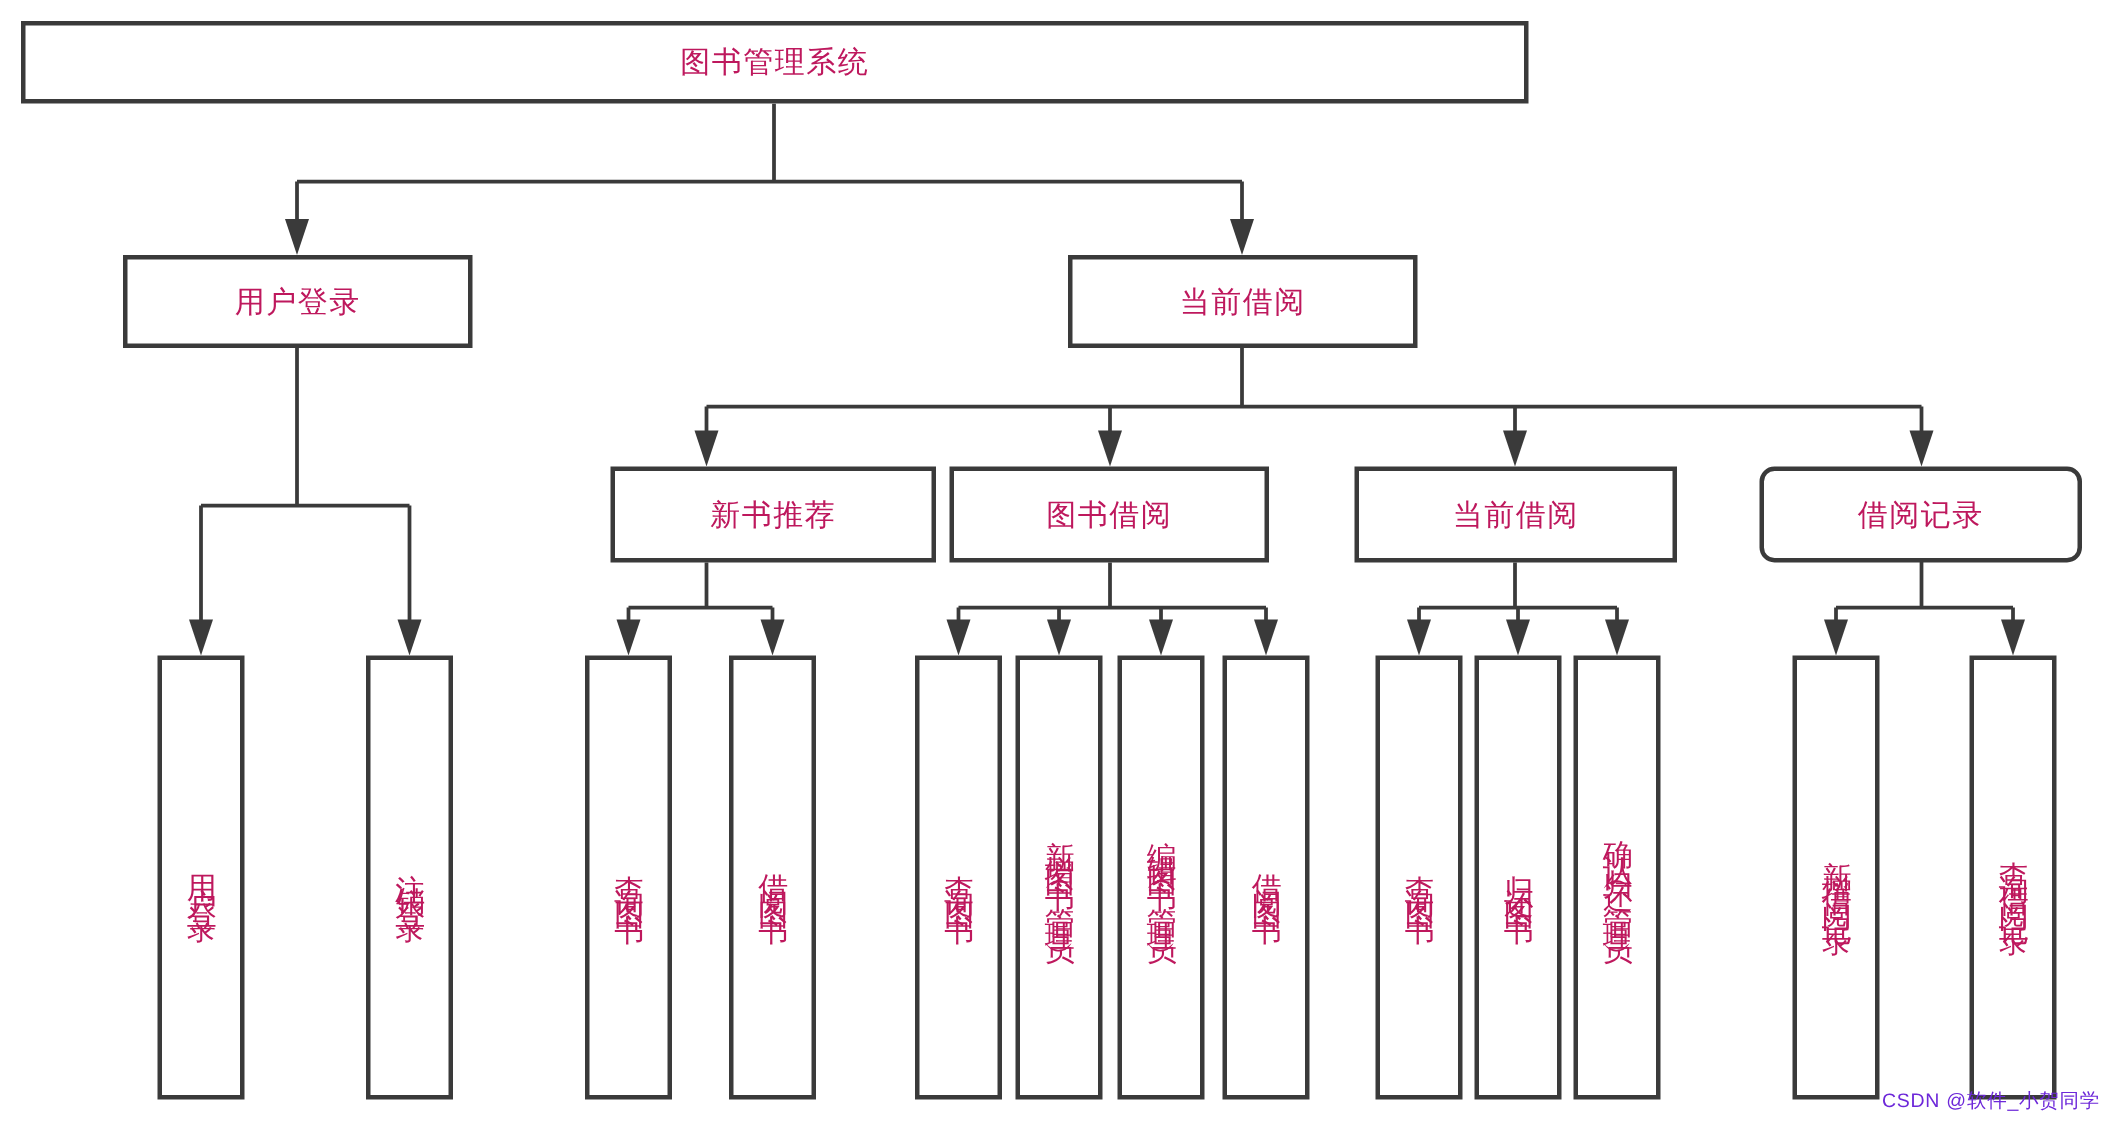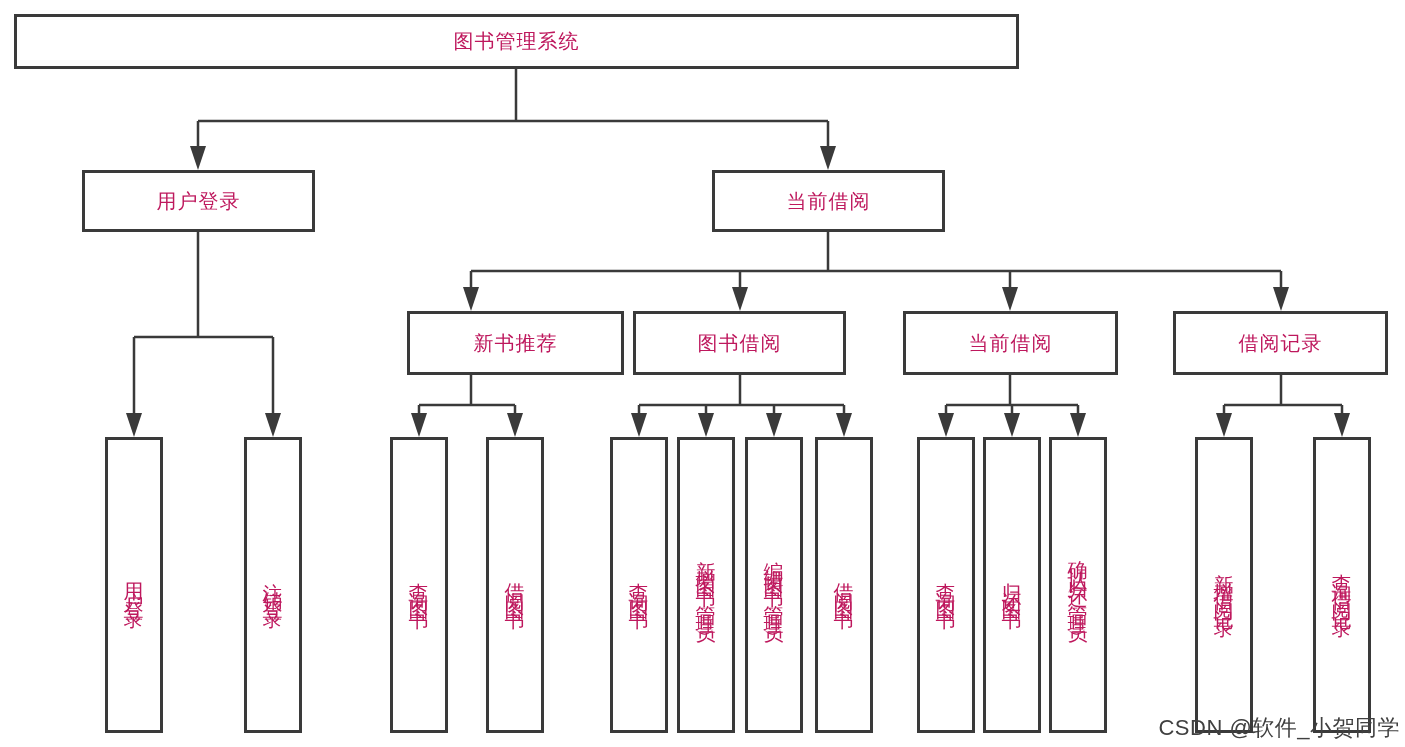--- a/index.html
+++ b/index.html
@@ -28,21 +28,21 @@
   .root-box  { left: 14px;  top: 14px;  width: 1005px; height: 55px; }
 
   .l2-box    { top: 170px; height: 62px; width: 233px; }
   .l2-a      { left: 82px;  }
   .l2-b      { left: 712px; }
 
   .l3-box    { top: 311px; height: 64px; }
   .l3-a      { left: 363px;  width: 217px; margin-left: 44px; }
   .l3-b      { left: 633px;  width: 213px; }
   .l3-c      { left: 903px;  width: 215px; }
-  .l3-d      { left: 1173px; width: 215px; }
+  .l3-d      { left: 1173px; width: 215px; border-radius: 10px; }
 
   .leaf      { top: 437px; width: 58px; height: 296px; }
   .leaf span {
     writing-mode: vertical-rl;
     text-orientation: mixed;
     letter-spacing: 9px;
     font-size: 20px;
     line-height: 1.0;
     white-space: nowrap;
   }
@@ -52,22 +52,22 @@
   .g3-a { left: 610px;  }  .g3-b { left: 677px;  }
   .g3-c { left: 745px;  }  .g3-d { left: 815px;  }
   .g4-a { left: 917px;  }  .g4-b { left: 983px;  }
   .g4-c { left: 1049px; }
   .g5-a { left: 1195px; }  .g5-b { left: 1313px; }
 
   .watermark {
     position: absolute;
     right: 5px;
     bottom: 4px;
-    font-size: 22px;
-    color: #404040;
+    font-size: 13px;
+    color: #6d28d9;
     z-index: 3;
     letter-spacing: 0.5px;
   }
 </style>
 </head>
 <body>
 
 <div id="canvas">
 
   <svg class="connectors" width="1405" height="747" viewBox="0 0 1405 747">

